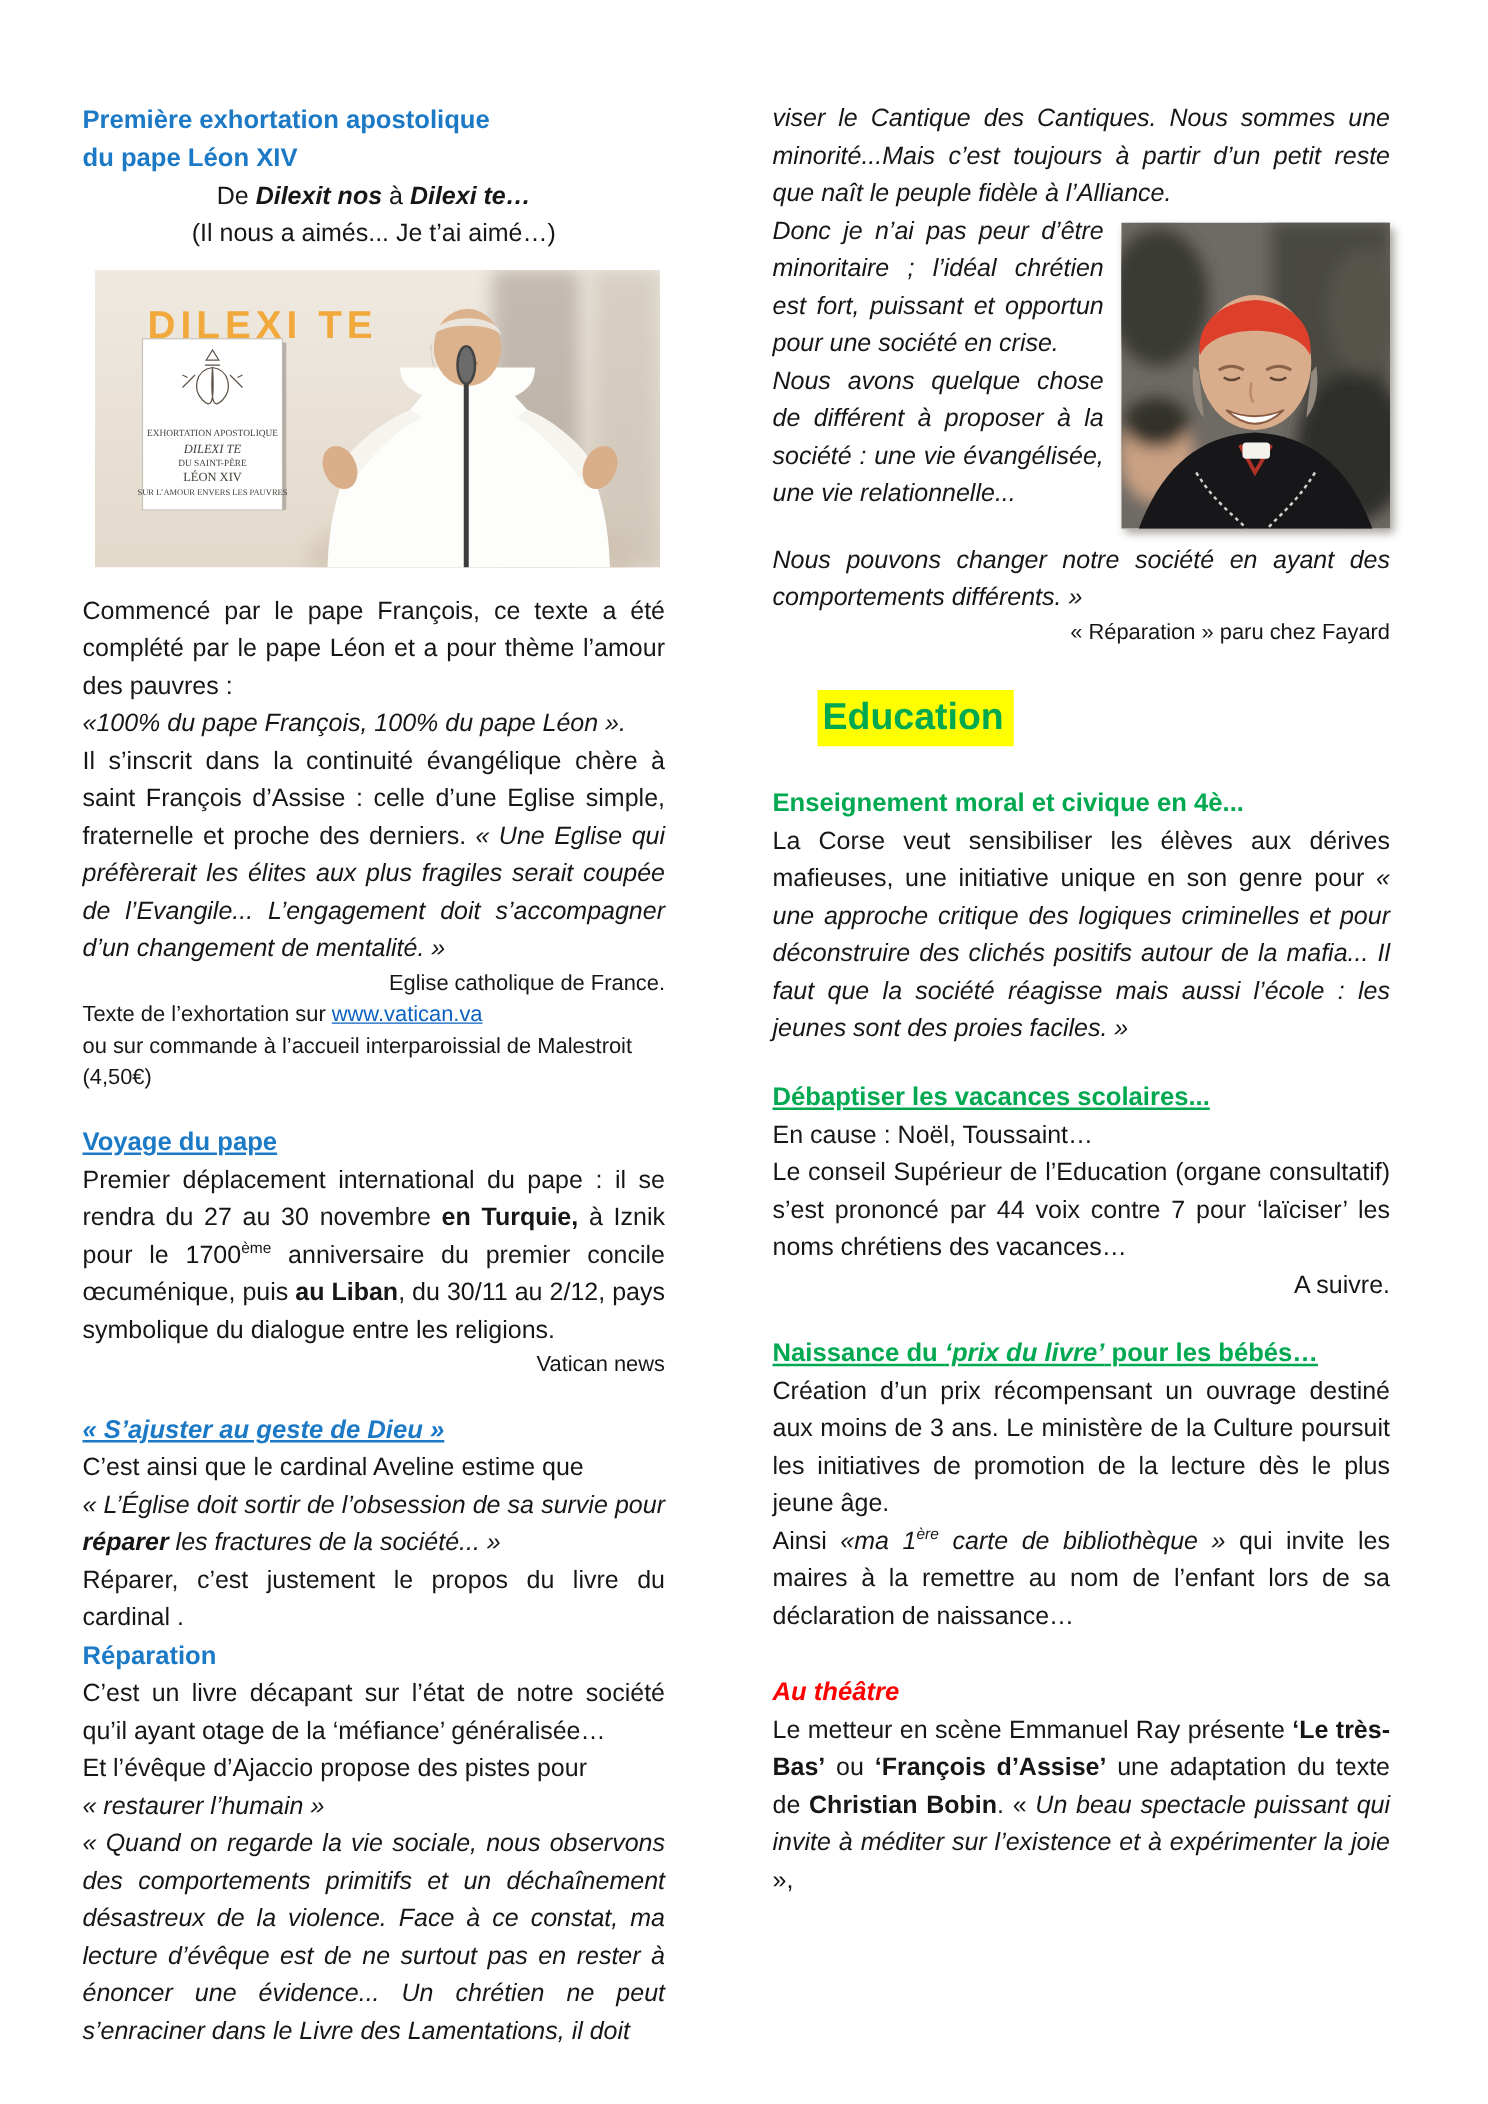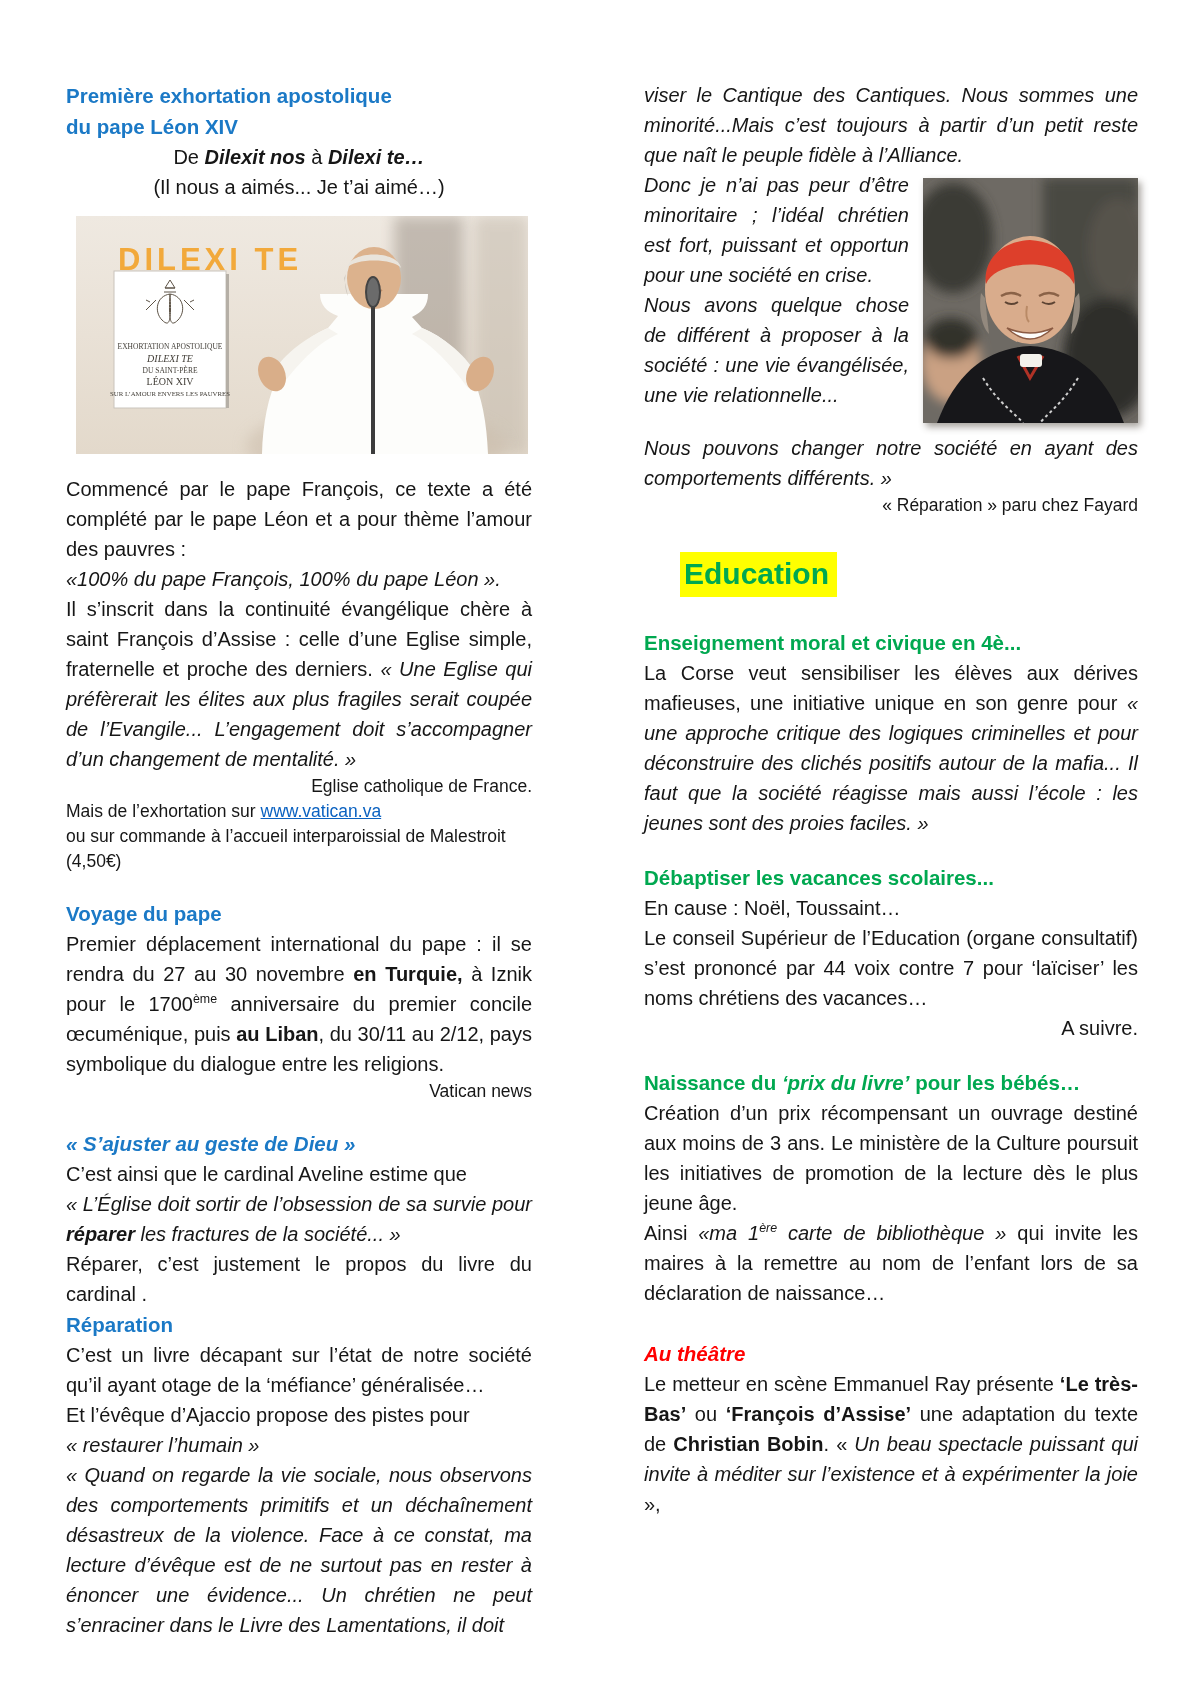--- a/index.html
+++ b/index.html
@@ -1,20 +1,20 @@
 <!DOCTYPE html>
 <html lang="fr"><head>
 <meta charset="utf-8">
 <style>
   html,body{margin:0;padding:0;background:#ffffff;}
   .page{position:relative;width:1190px;height:1683px;background:#ffffff;overflow:hidden;
         font-family:"Liberation Sans",sans-serif;color:#161616;margin-top:16px;}
   .col{position:absolute;top:64px;}
   .col-left{left:66px;width:466px;}
-  .col-right{left:644px;width:494px;}
+  .col-right{left:618px;width:494px;}
   p{margin:0;font-size:20px;line-height:30px;}
   .just{text-align:justify;text-justify:inter-word;}
   .center{text-align:center;}
   .right{text-align:right;}
   .it{font-style:italic;}
   .b{font-weight:bold;}
   .bi{font-weight:bold;font-style:italic;}
   .h-blue{color:#1b79c6;font-weight:bold;font-size:20.5px;line-height:31px;}
   .h-green{color:#00a850;font-weight:bold;font-size:20.5px;line-height:31px;}
   .h-red-it{color:#ff0000;font-weight:bold;font-style:italic;font-size:20.5px;line-height:31px;}
@@ -22,21 +22,21 @@
            padding:3px 8px 4px 4px;}
   .bighead.green{color:#00a850;}
   .bighead.red{color:#ff0000;}
   .small{font-size:17.5px;line-height:25px;}
   a.link{color:#0b62c1;text-decoration:underline;cursor:pointer;}
   sup{font-size:0.62em;line-height:0;}
   .photo-pope{width:452px;height:238px;margin:14px 0 20px 10px;display:block;}
   .photo-cardinal{float:right;width:215px;height:245px;margin:8px 0 10px 14px;
                   box-shadow:3px 4px 7px rgba(60,50,40,.45);display:block;}
   .gap-lg{margin-top:30px;}
-  .gap-md{margin-top:24px;}
+  .gap-md{margin-top:24px;text-decoration:underline;}
   .clear{clear:both;}
 </style>
 </head>
 <body>
 
 <div class="page">
 
   <div class="col col-left">
 
     <p class="h-blue"><span>Première exhortation apostolique</span><br>
@@ -93,21 +93,21 @@
           <text x="94" y="180" font-size="6.8">SUR L’AMOUR ENVERS LES PAUVRES</text>
         </g>
       </g>
     </svg>
 
     <p class="just">Commencé par le pape François, ce texte a été complété par le pape Léon et a pour thème l’amour des pauvres :</p>
     <p class="it">«100% du pape François, 100% du pape Léon ».</p>
     <p class="just"><span>Il s’inscrit dans la continuité évangélique chère à saint François d’Assise : celle d’une Eglise simple, fraternelle et proche des derniers. </span><span class="it">« Une Eglise qui préfèrerait les élites aux plus fragiles serait coupée de l’Evangile... L’engagement doit s’accompagner d’un changement de mentalité. »</span></p>
 
     <p class="small right">Eglise catholique de France.</p>
-    <p class="small"><span>Mais de l’exhortation sur </span><a class="link">www.vatican.va</a></p>
+    <p class="small"><span>Texte de l’exhortation sur </span><a class="link">www.vatican.va</a></p>
     <p class="small">ou sur commande à l’accueil interparoissial de Malestroit (4,50€)</p>
 
     <p class="h-blue gap-md">Voyage du pape</p>
     <p class="just"><span>Premier déplacement international du pape : il se rendra du 27 au 30 novembre </span><span class="b">en Turquie,</span><span> à Iznik pour le 1700</span><sup>ème</sup><span> anniversaire du premier concile œcuménique, puis </span><span class="b">au Liban</span><span>, du 30/11 au 2/12, pays symbolique du dialogue entre les religions.</span></p>
     <p class="small right">Vatican news</p>
 
     <p class="h-blue it gap-md">« S’ajuster au geste de Dieu »</p>
     <p>C’est ainsi que le cardinal Aveline estime que</p>
     <p class="just it"><span>« L’Église doit sortir de l’obsession de sa survie pour </span><span class="b">réparer</span><span> les fractures de la société... »</span></p>
     <p class="just">Réparer, c’est justement le propos du livre du cardinal .</p>

